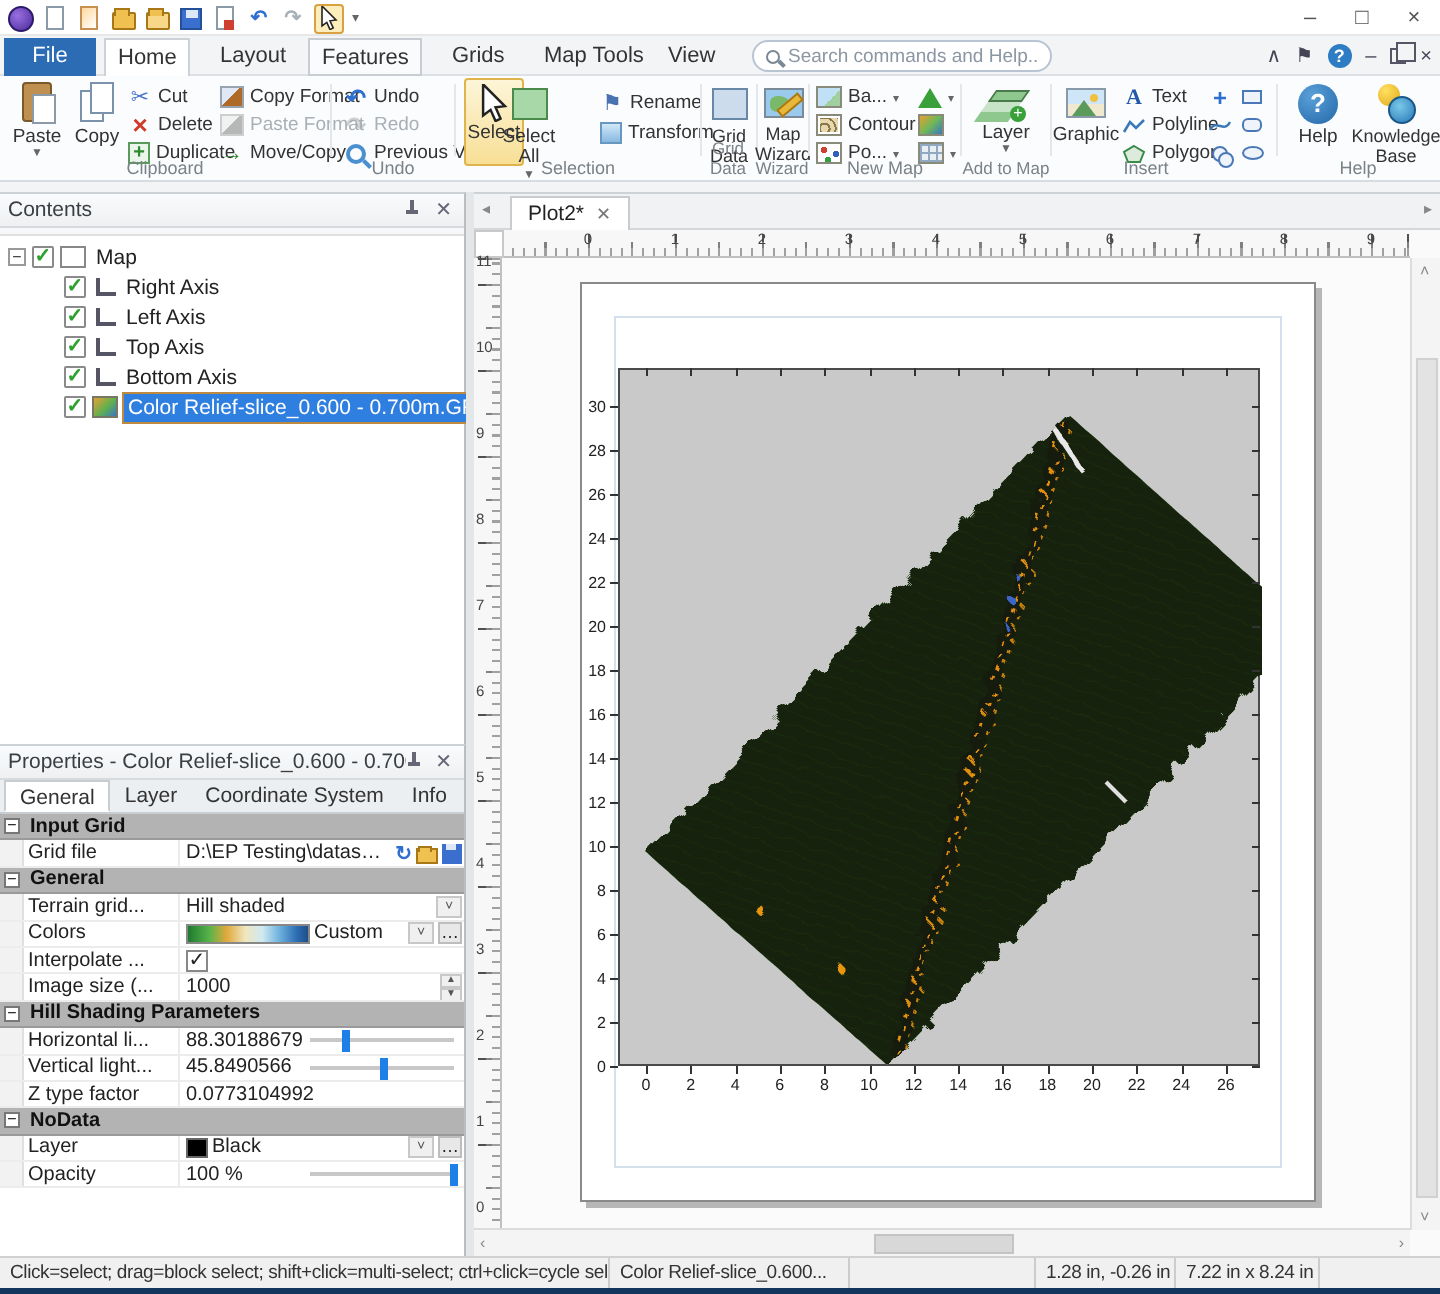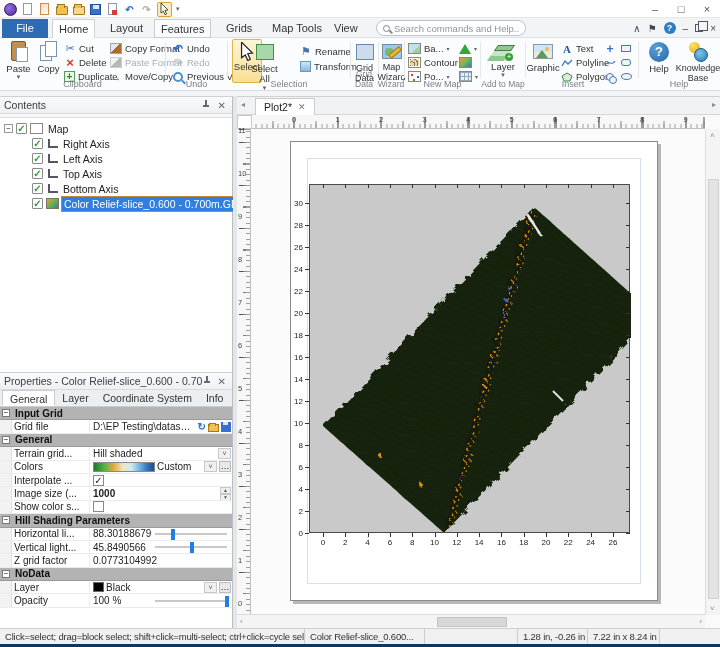--- a/index.html
+++ b/index.html
@@ -562,32 +562,25 @@
           <span class="gut"></span>
           <div class="plabel">Interpolate ...</div>
           <div class="pval">
             <span class="pcheck">✓</span>
           </div>
         </div>
         <div class="prow">
           <span class="gut"></span>
           <div class="plabel">Image size (...</div>
           <div class="pval">
-            <span style="flex: 1 1 0%; font-weight: bold;">1000</span>
+            <span style="flex: 1 1 0%;">1000</span>
             <span class="spin">
               <span>▲</span>
               <span>▼</span>
             </span>
-          </div>
-        </div>
-        <div class="prow">
-          <span class="gut"></span>
-          <div class="plabel">Show color s...</div>
-          <div class="pval">
-            <span class="pcheck"></span>
           </div>
         </div>
         <div class="prow section">
           <span class="gut">
             <span class="sexp">−</span>
           </span>
           <span style="padding-left: 3px;">Hill Shading Parameters</span>
         </div>
         <div class="prow">
           <span class="gut"></span>
@@ -604,21 +597,21 @@
           <div class="plabel">Vertical light...</div>
           <div class="pval">
             <span class="slval">45.8490566</span>
             <span class="slider">
               <span class="thumb" style="left: calc(51% - 2px);"></span>
             </span>
           </div>
         </div>
         <div class="prow">
           <span class="gut"></span>
-          <div class="plabel">Z grid factor</div>
+          <div class="plabel">Z type factor</div>
           <div class="pval">
             <span>0.0773104992</span>
           </div>
         </div>
         <div class="prow section">
           <span class="gut">
             <span class="sexp">−</span>
           </span>
           <span style="padding-left: 3px;">NoData</span>
         </div>

